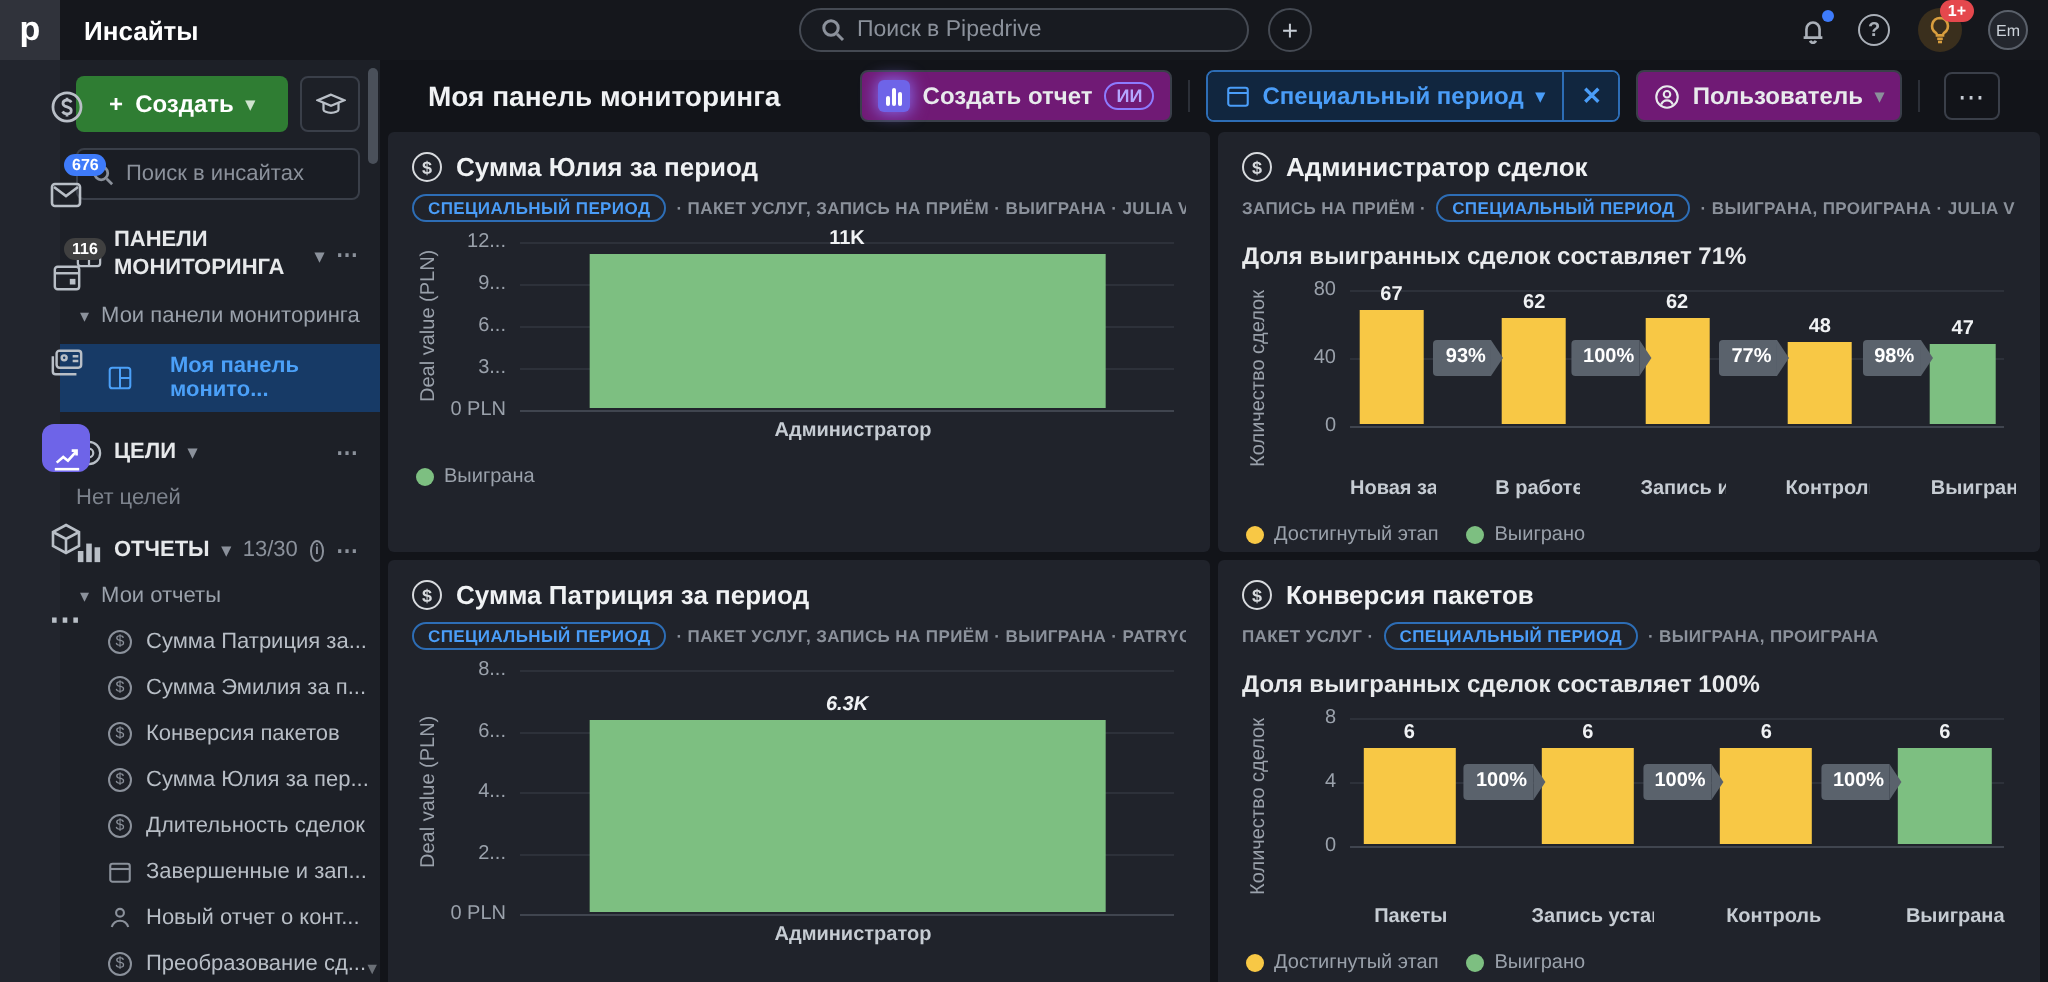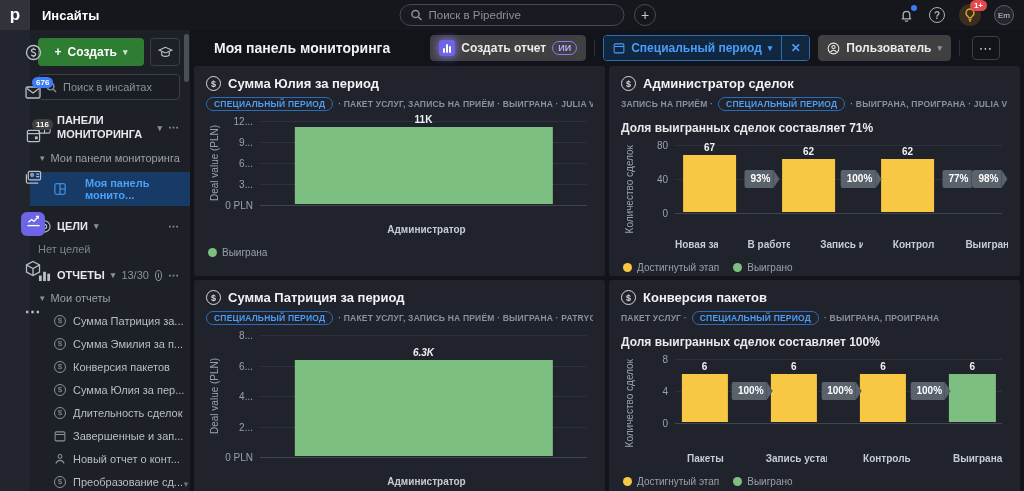--- a/index.html
+++ b/index.html
@@ -32,21 +32,21 @@
     display:flex; align-items:center; justify-content:center; cursor:pointer; }
   .red-badge { position:absolute; top:-4px; right:-6px; background:#e5484d; color:#fff;
     font-size:8px; font-weight:bold; padding:1px 4px; border-radius:7px; }
   .avatar { width:20px; height:20px; border-radius:50%; background:#23262d; border:1px solid #5a606a;
     color:#cdd3da; font-size:8px; display:flex; align-items:center; justify-content:center; cursor:pointer; }
 
   
   .rail { position:fixed; top:30px; left:0; width:30px; height:461px; background:#22252d;
     display:flex; flex-direction:column; align-items:center; padding-top:14px; gap:24px; z-index:40; }
   .rico { position:relative; width:18px; height:18px; color:#b9bfc7; display:flex;
-    align-items:flex-start; justify-content:center; cursor:pointer;margin-left:36px; }
+    align-items:flex-end; justify-content:center; cursor:pointer;margin-left:36px; }
   .rico.active { width:24px; height:24px; background:#6e64e8; border-radius:6px; color:#fff; }
   .badge { position:absolute; top:-9px; left:8px; color:#fff; font-size:8px; font-weight:bold;
     padding:1px 4px; border-radius:7px; white-space:nowrap; }
   .badge.blue { background:#3e7bfa; }
   .badge.red { background:#404040; }
 
   
   .sidebar { position:fixed; top:30px; left:30px; width:160px; height:461px; background:#1d2027;
     padding:8px 10px 8px 8px; z-index:30; font-size:11px; }
   .create-row { display:flex; gap:6px; }
@@ -79,21 +79,21 @@
   .info-ic { width:11px; height:11px; border:1px solid #8b919b; border-radius:50%; color:#8b919b;
     font-size:7px; font-weight:bold; display:flex; align-items:center; justify-content:center; }
   .side-scroll { position:absolute; right:1px; top:4px; width:5px; height:440px; }
   .side-thumb { position:absolute; top:0; width:5px; height:48px; background:#4a505a; border-radius:3px; }
   .side-arrow { position:absolute; right:0; bottom:2px; color:#6b7077; font-size:8px; }
 
   
   .main { position:absolute; left:190px; top:30px; width:834px; height:461px; background:#121419; }
   .main-head { height:36px; display:flex; align-items:center; padding:0 24px; gap:8px; }
   .mh-title { font-size:14px; font-weight:bold; color:#f0f2f4; flex:1; }
-  .btn { display:flex; align-items:center; gap:6px; border:1px solid #3a3f49; background:#404040;
+  .btn { display:flex; align-items:center; gap:6px; border:1px solid #3a3f49; background:#701a75;
     border-radius:4px; color:#e8eaec; font-size:12px; font-weight:bold; padding:0 8px; height:26px;
     cursor:pointer; font-family:inherit; }
   .ai-ic { width:16px; height:16px; border-radius:3px; background:#6e64e8;
     box-shadow:0 0 8px 1px rgba(140,120,255,.8); display:flex; align-items:flex-end;
     justify-content:center; gap:1px; padding:3px 3px; }
   .ai-ic i { display:block; width:2px; background:#fff; border-radius:1px; }
   .ai-badge { border:1px solid #8d7bff; color:#b4a7ff; font-size:9px; border-radius:8px;
     padding:1px 5px; font-weight:bold; }
   .vdiv { width:1px; height:16px; background:#2c3038; }
   .period-group { display:flex; align-items:stretch; border:1px solid #2d6db5; border-radius:4px;
@@ -123,21 +123,21 @@
     text-align:center; flex:0 0 14px; }
   .plot { position:relative; flex:1; margin-left:40px; margin-right:6px; }
   .gline { position:absolute; left:0; right:0; height:1px; background:#2d313a; }
   .gline.base { background:#40454f; }
   .ytick { position:absolute; right:calc(100% + 7px); transform:translateY(-50%); font-size:10px;
     color:#9aa1ab; white-space:nowrap; }
   .sbar { position:absolute; bottom:1px; left:50%; transform:translateX(-50%); width:79%;
     background:#7dbf81; cursor:pointer; }
   .vlab { position:absolute; left:50%; transform:translateX(-50%); font-size:10px; font-weight:bold;
     color:#f0f2f4; }
-  .xlab { text-align:center; font-size:10px; font-weight:bold; color:#c6ccd3; margin-top:19px;
+  .xlab { text-align:center; font-size:10px; font-weight:bold; color:#c6ccd3; margin-top:5px;
     padding-left:54px; }
   .legend { display:flex; gap:14px; margin-top:12px; align-items:center; }
   .leg-item { display:flex; gap:5px; align-items:center; font-size:10px; color:#9aa1ab; cursor:pointer; }
   .leg-dot { width:9px; height:9px; border-radius:50%; }
 
   .frow { position:absolute; inset:0; display:flex; }
   .fcol { flex:1; position:relative; }
   .fgap { width:30px; position:relative; }
   .fbar { position:absolute; bottom:1px; left:50%; transform:translateX(-50%); width:78%; cursor:pointer; }
   .conv { position:absolute; left:50%; top:50%; transform:translate(-50%,-50%); background:#5a626c;
@@ -485,22 +485,30 @@
               <div class="fgap">
                 <span class="conv">100%</span>
               </div>
               <div class="fcol">
                 <div class="fbar" style="height: 77.5%; background: rgb(248, 200, 69);"></div>
                 <span class="vlab" style="bottom: calc(77.5% + 3px);">62</span>
               </div>
               <div class="fgap">
                 <span class="conv">77%</span>
               </div>
+              <div class="fcol">
+                <div class="fbar" style="height: 60%; background: rgb(248, 200, 69);"></div>
+                <span class="vlab" style="bottom: calc(60% + 3px);">48</span>
+              </div>
               <div class="fgap">
                 <span class="conv">98%</span>
+              </div>
+              <div class="fcol">
+                <div class="fbar" style="height: 58.75%; background: rgb(125, 191, 129);"></div>
+                <span class="vlab" style="bottom: calc(58.75% + 3px);">47</span>
               </div>
             </div>
           </div>
         </div>
         <div class="flabels" style="padding-left: 54px;">
           <div class="flab">Новая заявка</div>
           <div class="fspace"></div>
           <div class="flab">В работе</div>
           <div class="fspace"></div>
           <div class="flab">Запись и ожи...</div>

